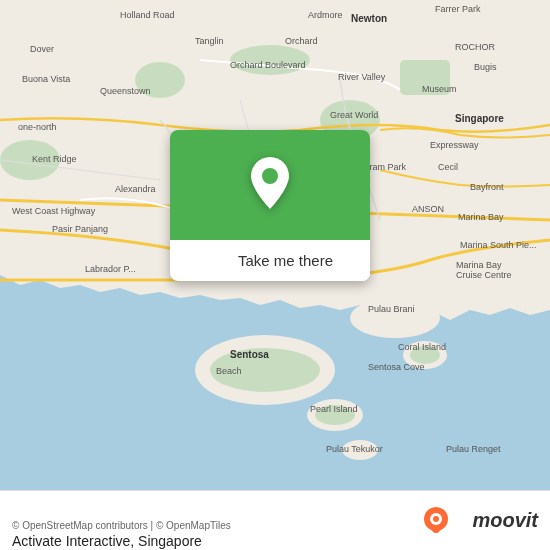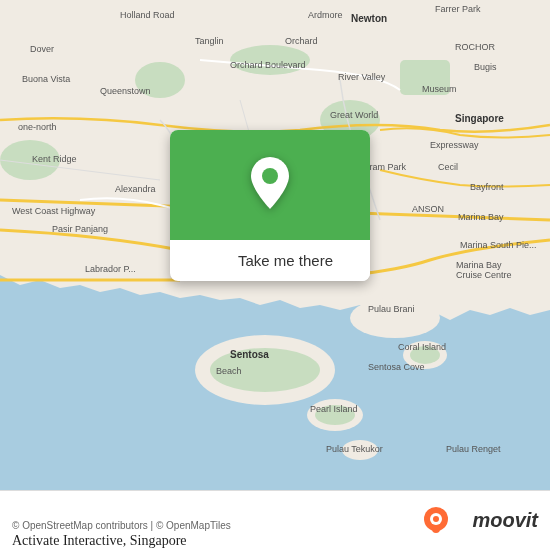--- a/index.html
+++ b/index.html
@@ -49,21 +49,20 @@
       font-size: 10px;
       color: #666;
       margin-top: 28px;
     }
 
     .location-text {
       font-size: 14px;
       color: #222;
       font-weight: 500;
       margin-top: 2px;
-      font-family: Liberation Serif, serif;
     }
 
     .moovit-logo {
       display: flex;
       align-items: center;
       gap: 20px;
     }
 
     .moovit-icon {
       width: 32px;

